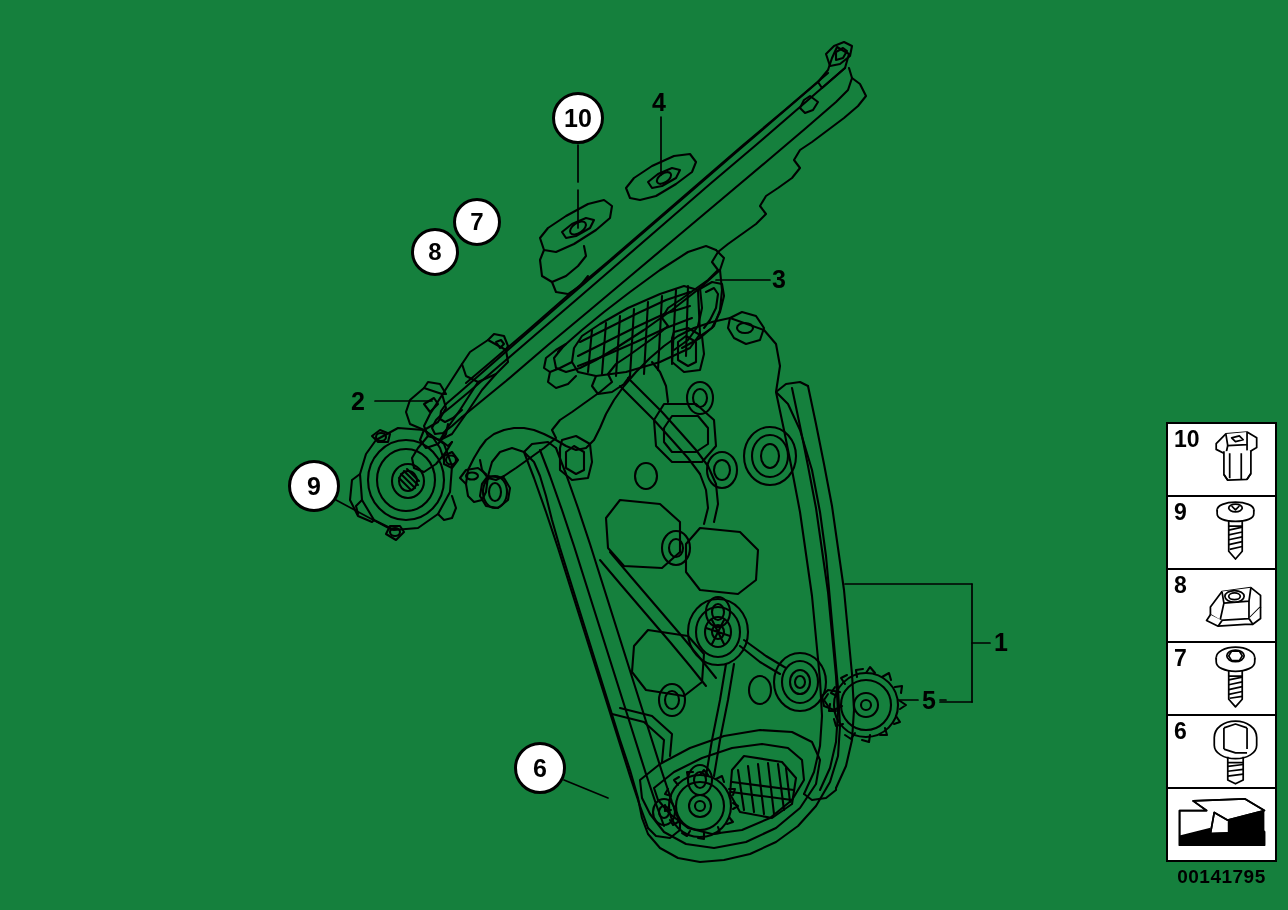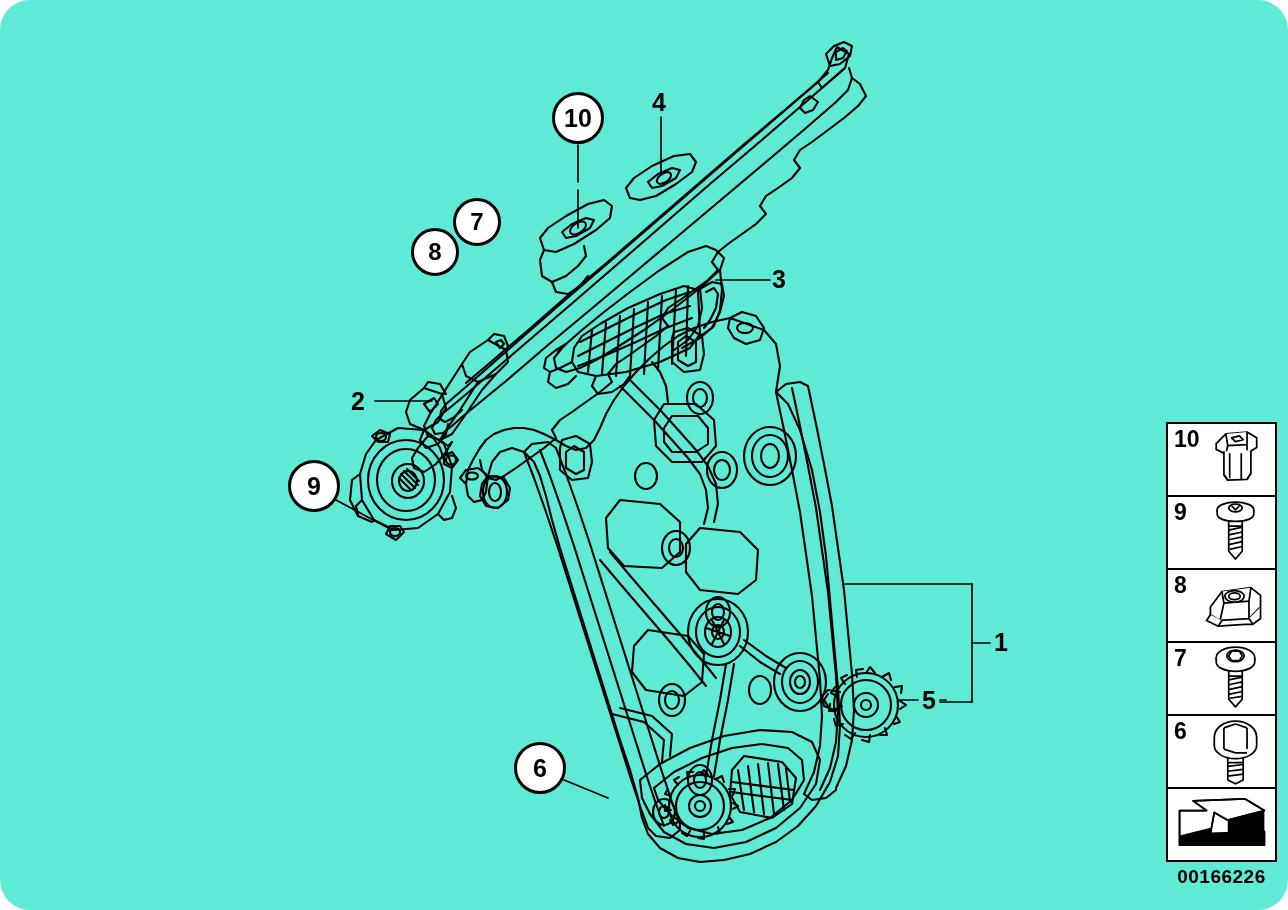--- a/index.html
+++ b/index.html
@@ -8,23 +8,22 @@
     padding: 0;
     background: #ffffff;
   }
   body {
     font-family: "Liberation Sans", sans-serif;
   }
   #stage {
     position: relative;
     width: 1288px;
     height: 910px;
-    background: #5eead4;
+    background: #15803d;
     overflow: hidden;
-    border-radius: 30px;
   }
   #art {
     position: absolute;
     left: 0;
     top: 0;
     width: 1288px;
     height: 910px;
   }
   
   .callout-circle {
@@ -535,15 +534,15 @@
           <path d="M12,48 L12,58 L100,58 L100,44 L44,46 L44,40 Z" fill="#000" stroke="none"></path>
           <path d="M100,22 L100,44 L62,46 L62,32 Z" fill="#000" stroke="none"></path>
           <path d="M12,34 L12,22 L40,22 L26,12 L80,10 L100,22 L62,32 L48,24 L44,46
                    L100,44 L100,58 L12,58 Z" fill="none"></path>
         </g>
       </svg>
     </div>
 
   </div>
 
-  <div id="legend-id">00166226</div>
+  <div id="legend-id">00141795</div>
 
 </div>
 
 </body></html>

